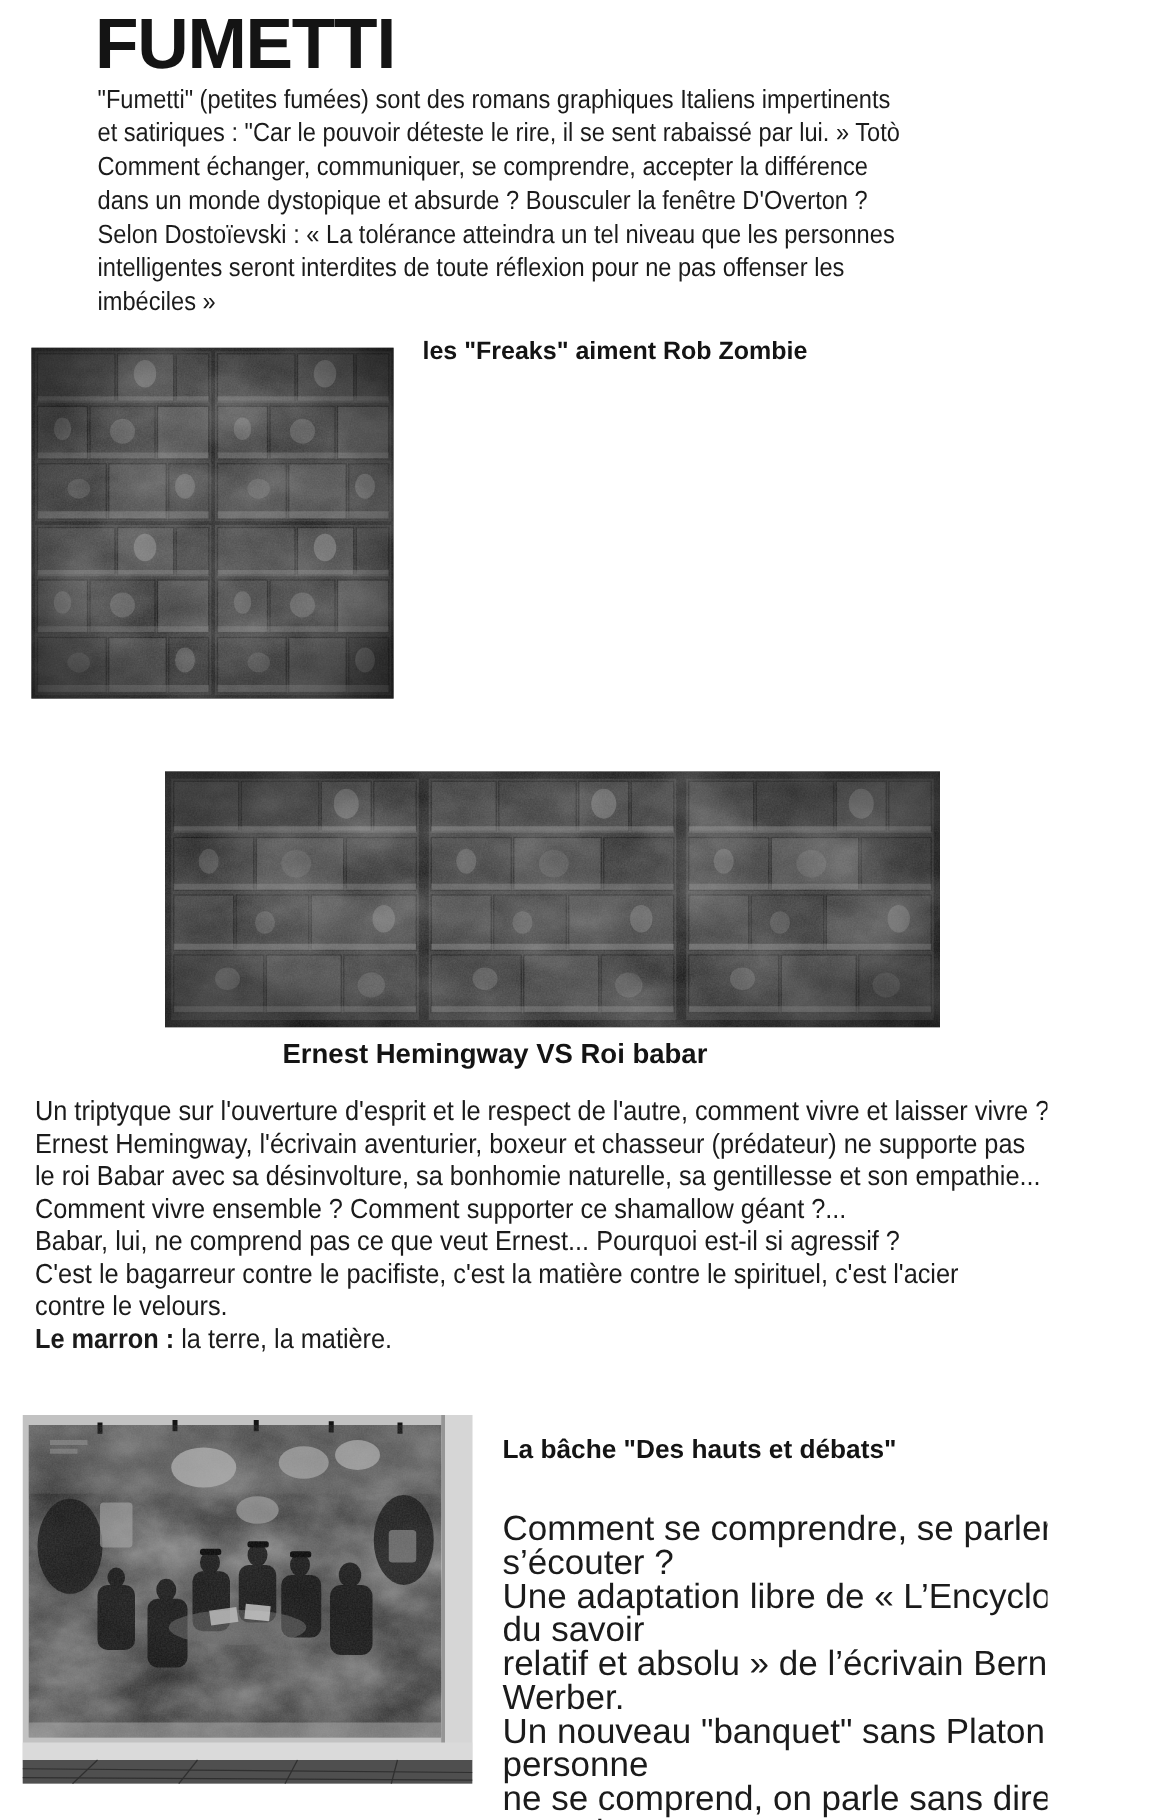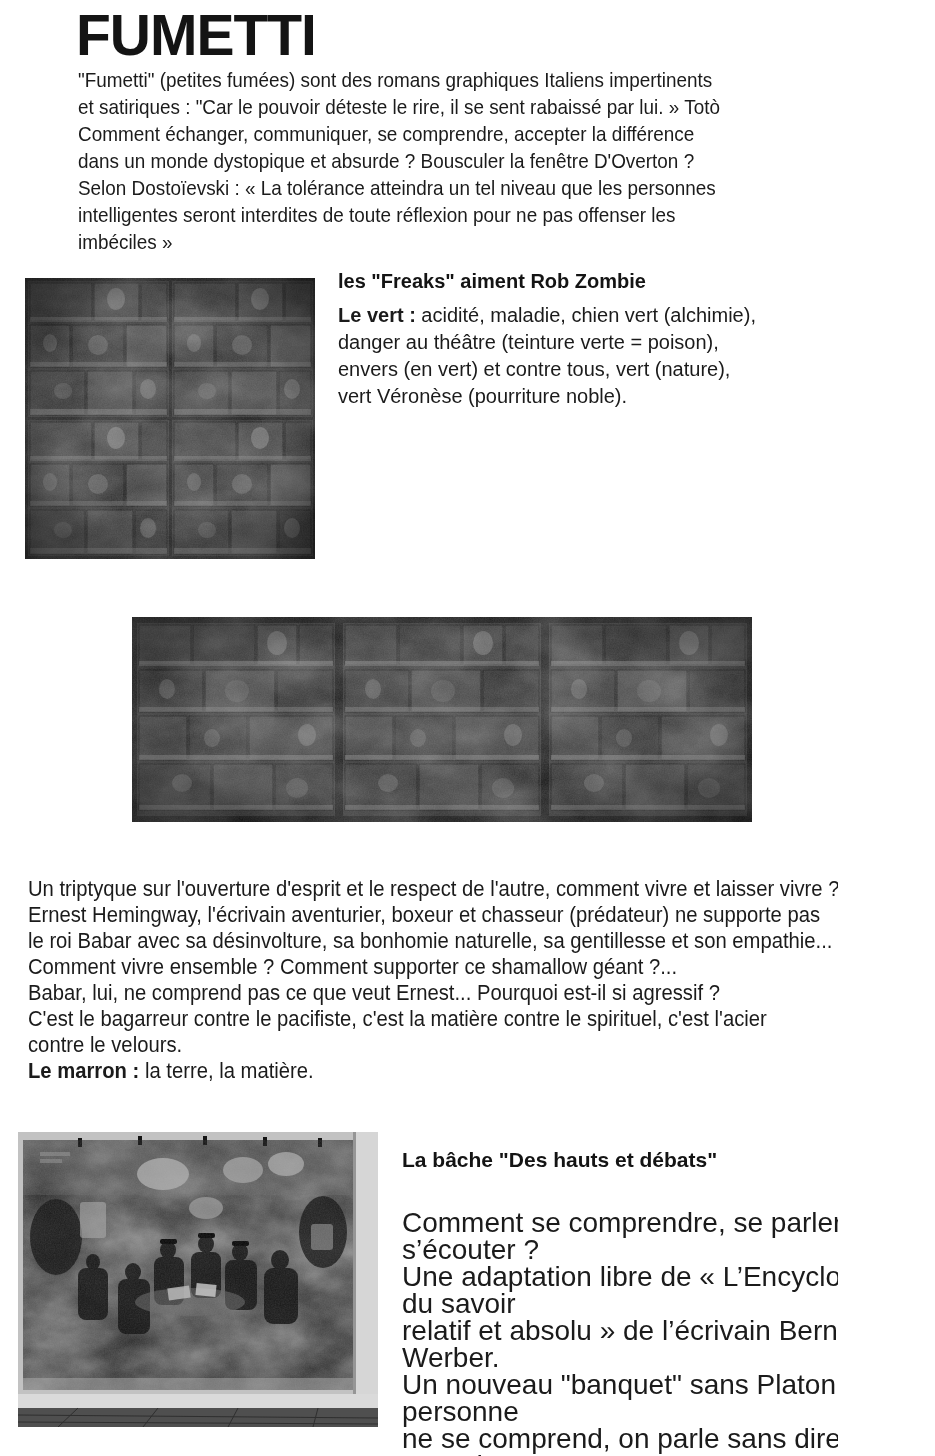--- a/index.html
+++ b/index.html
@@ -133,38 +133,35 @@
       <use href="#qpage" x="3" y="142"></use>
       <use href="#qpage" x="147" y="142"></use>
       <rect width="290" height="281" filter="url(#mottle)" opacity="0.5"></rect>
       <rect width="290" height="281" filter="url(#grain)" opacity="0.45"></rect>
       <rect width="290" height="281" fill="url(#vig)"></rect>
     </svg>
   </figure>
 
   <div class="freaks-col">
     <h2 class="h2">les "Freaks" aiment Rob Zombie</h2>
-    <p class="body color-note"><b class="lead">Le vert :</b><span> acidité, maladie, chien vert (alchimie),
-danger au théâtre (teinture verte = poison),
-envers (en vert) et contre tous, vert (nature),
-vert Véronèse (pourriture noble).</span></p>
   </div>
 
   <figure class="fig fig2">
     <svg class="art" viewBox="0 0 620 205" preserveAspectRatio="none">
       <rect width="620" height="205" fill="#0a0a0a"></rect>
       <use href="#cpage" x="5" y="6"></use>
       <use href="#cpage" x="211" y="6"></use>
       <use href="#cpage" x="417" y="6"></use>
       <rect width="620" height="205" filter="url(#mottle)" opacity="0.5"></rect>
       <rect width="620" height="205" filter="url(#grain)" opacity="0.45"></rect>
       <rect width="620" height="205" fill="url(#vig)" opacity="0.7"></rect>
     </svg>
   </figure>
 
+  <p class="caption">Ernest Hemingway VS Roi babar</p>
 
   <div class="hem">
     <p class="body">Un triptyque sur l'ouverture d'esprit et le respect de l'autre, comment vivre et laisser vivre ?
 Ernest Hemingway, l'écrivain aventurier, boxeur et chasseur (prédateur) ne supporte pas
 le roi Babar avec sa désinvolture, sa bonhomie naturelle, sa gentillesse et son empathie...
 Comment vivre ensemble ? Comment supporter ce shamallow géant ?...
 Babar, lui, ne comprend pas ce que veut Ernest... Pourquoi est-il si agressif ?
 C'est le bagarreur contre le pacifiste, c'est la matière contre le spirituel, c'est l'acier
 contre le velours.</p>
     <p class="body"><b class="lead">Le marron :</b><span> la terre, la matière.</span></p>

